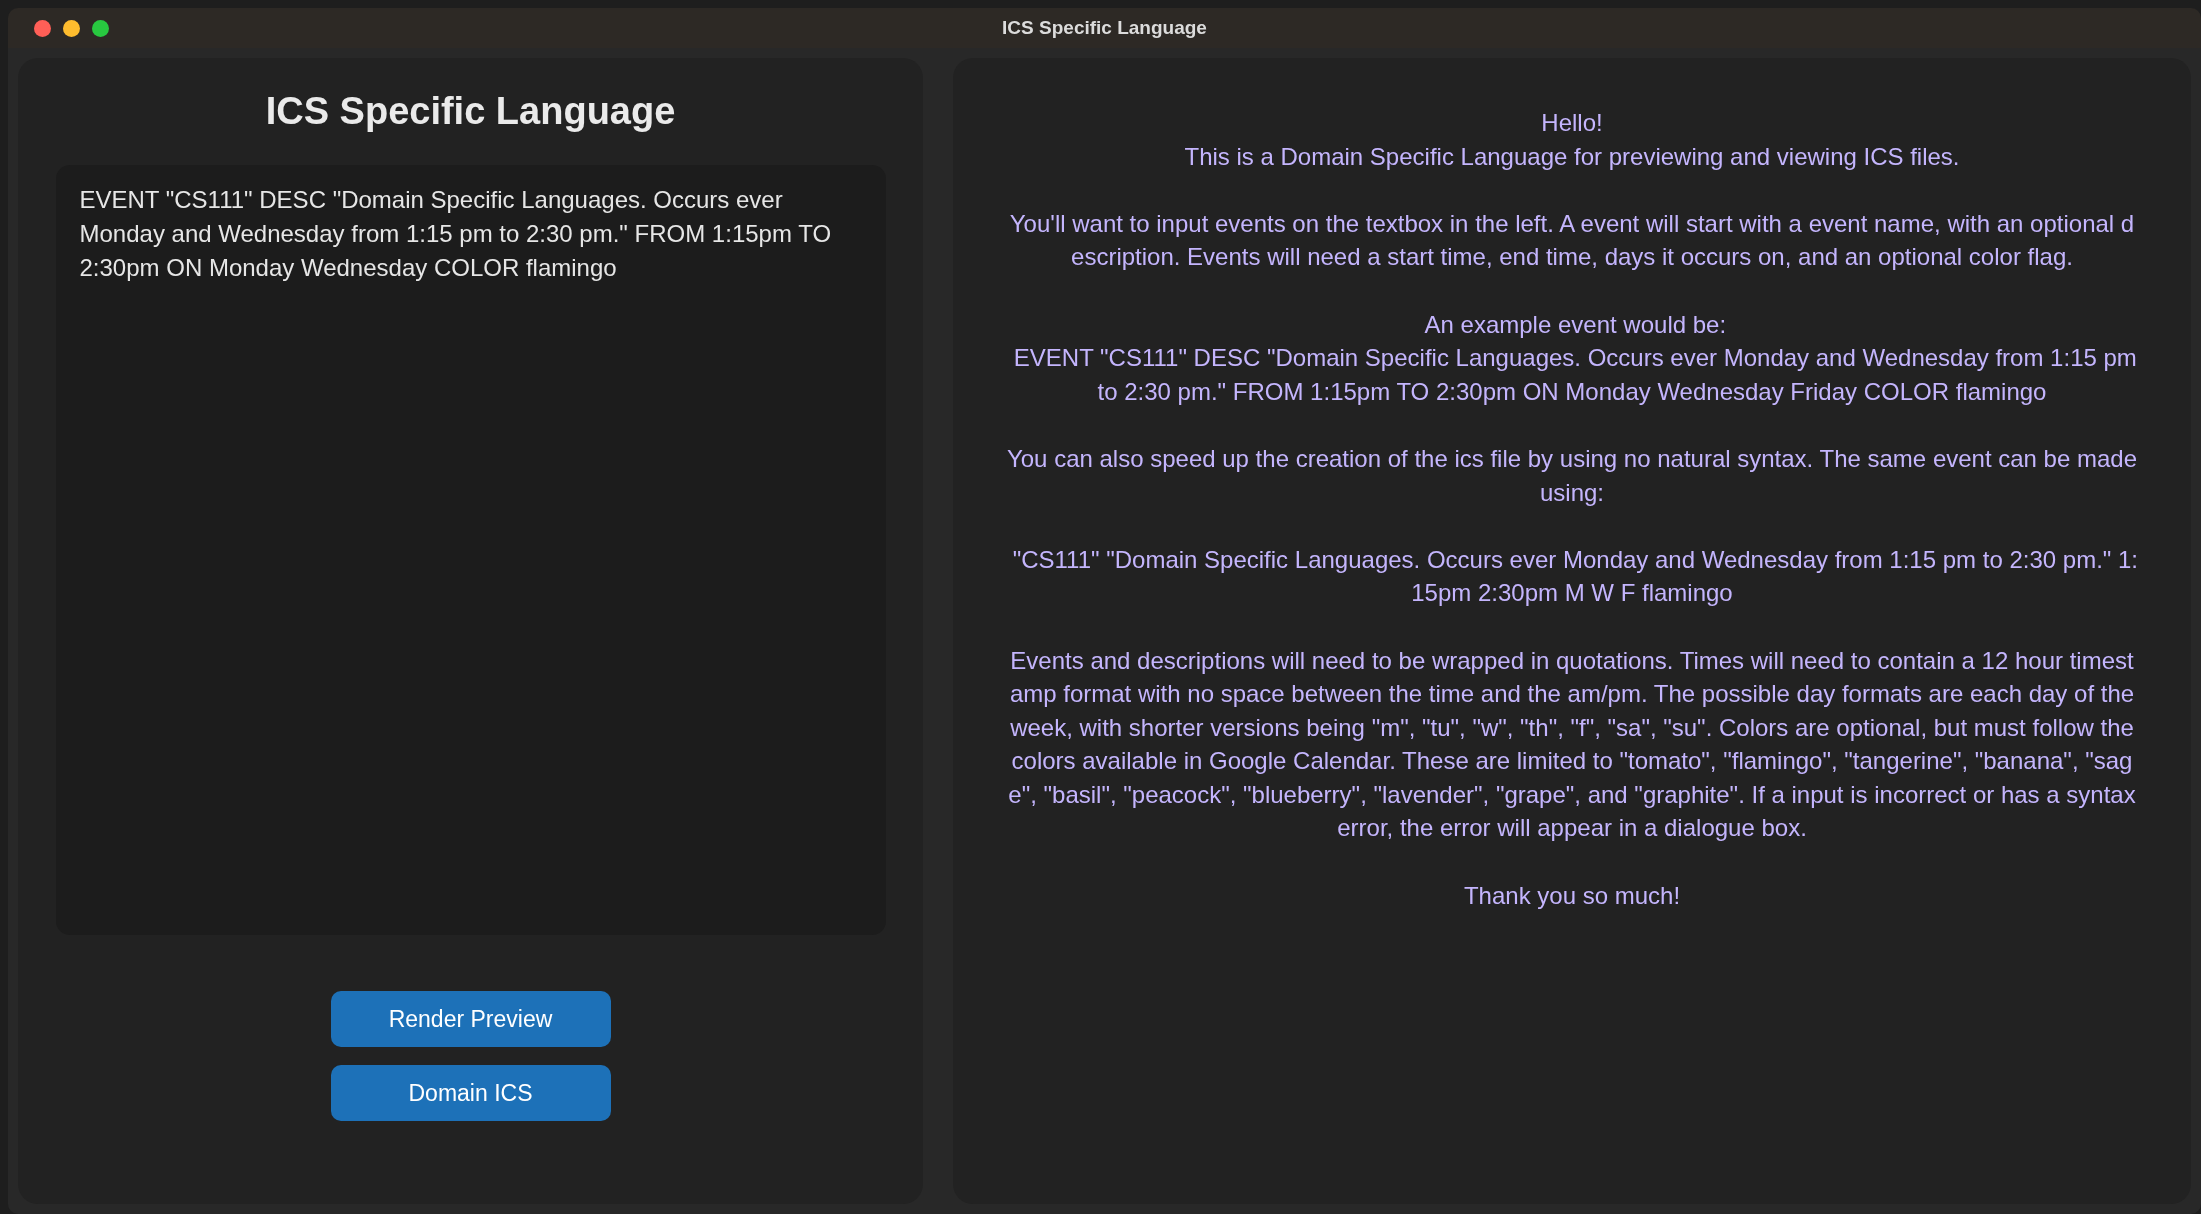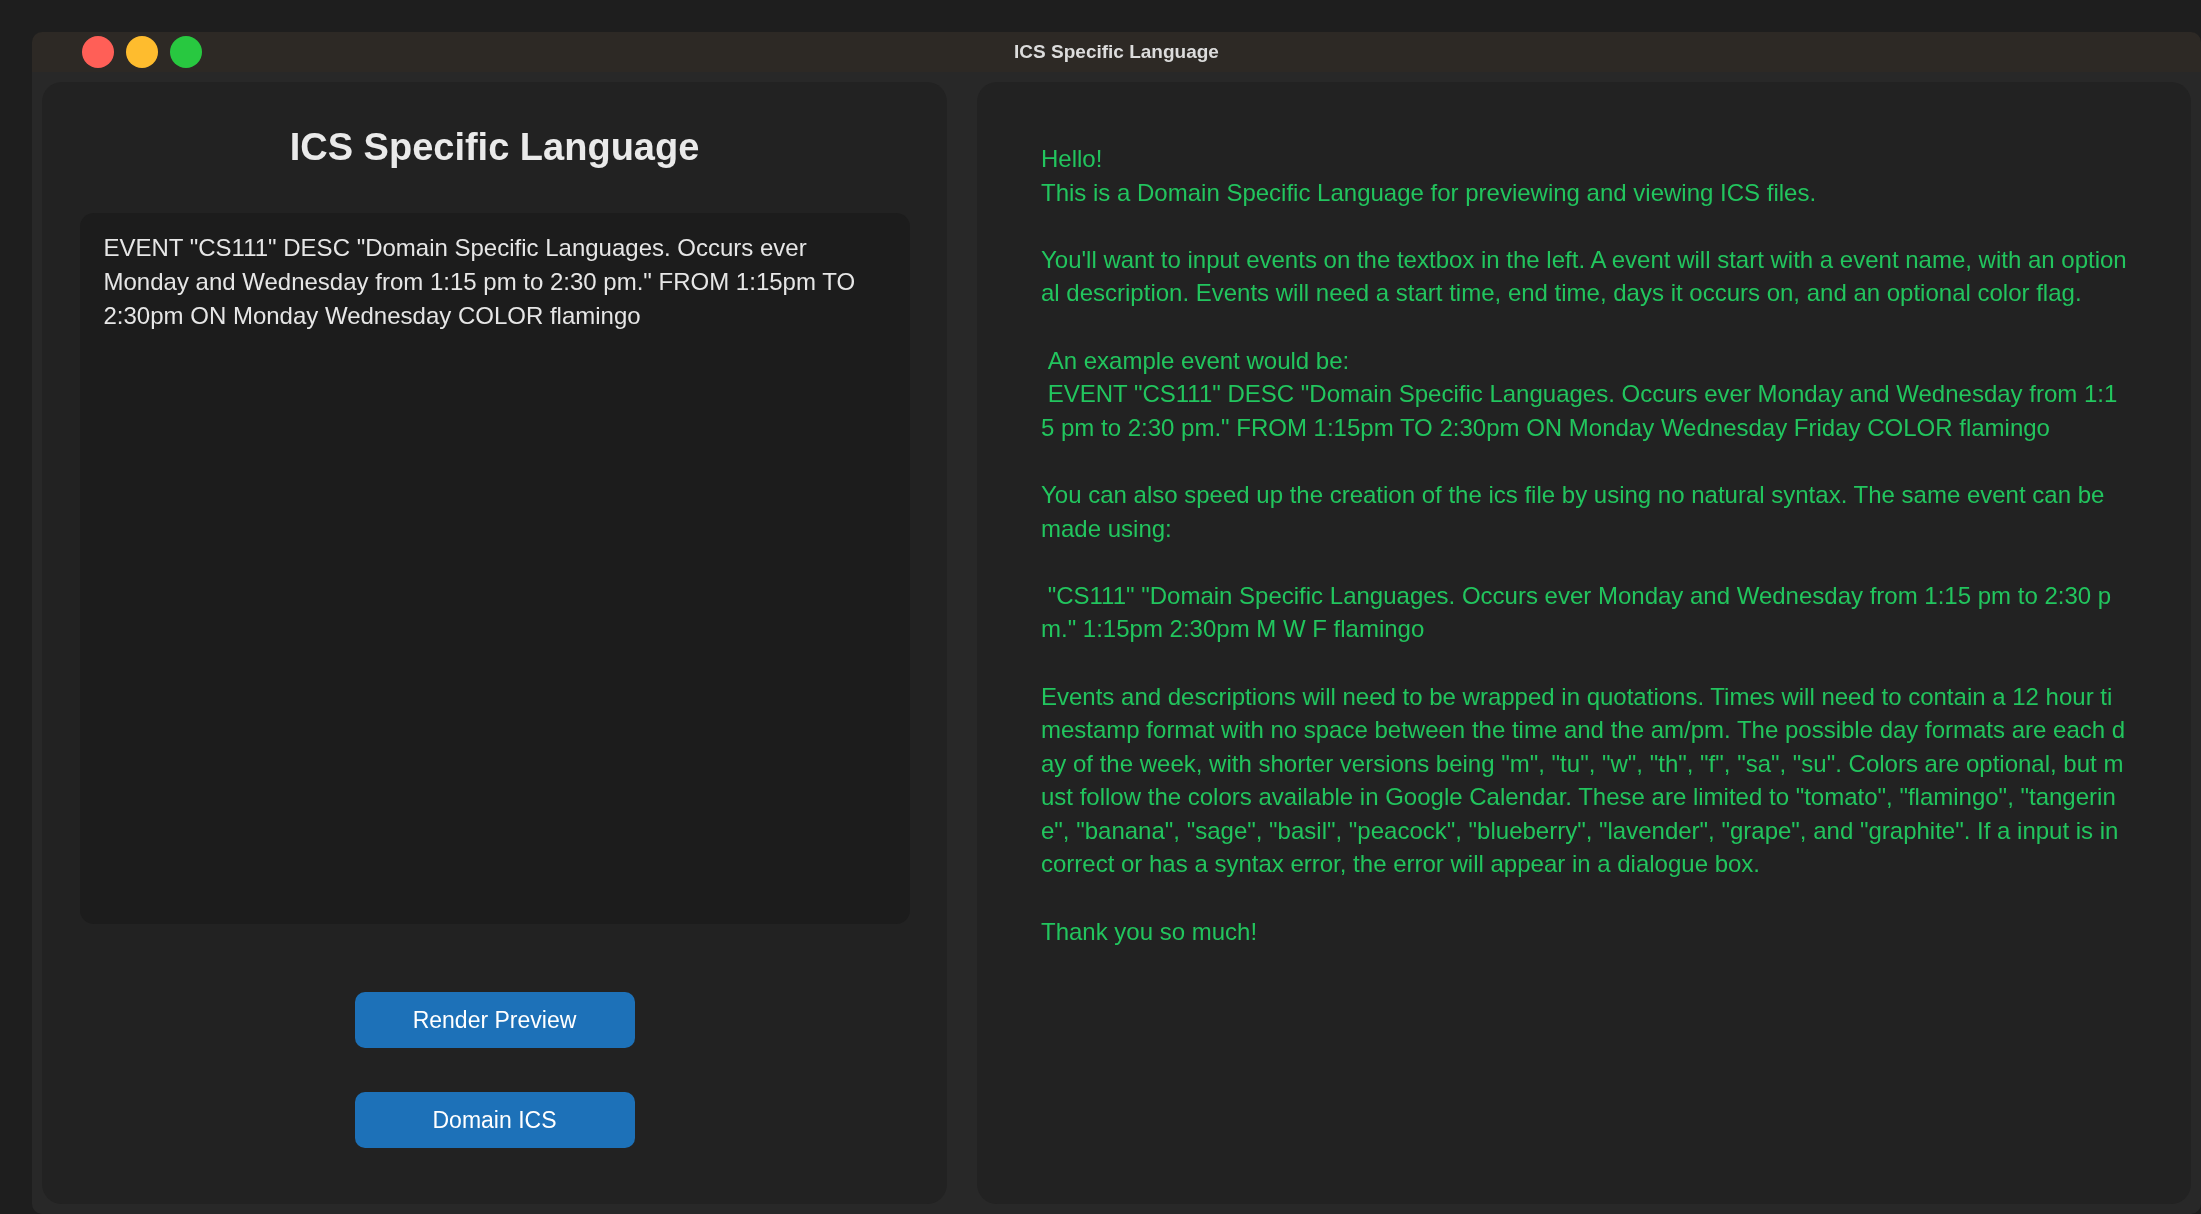--- a/index.html
+++ b/index.html
@@ -1,15 +1,15 @@
 <!DOCTYPE html>
 <html><head>
 <meta charset="utf-8">
 <style>
-  * { box-sizing: border-box; margin: 0; padding: 16px; }
+  * { box-sizing: border-box; margin: 0; padding: 4px; }
   html, body { height: 100%; }
   body {
     font-family: -apple-system, "Helvetica Neue", Arial, sans-serif;
     background: #1e1e1e;
     color: #e8e8e8;
     width: 2201px;
     height: 1214px;
     overflow: hidden;
   }
 
@@ -84,21 +84,21 @@
     padding: 18px 24px;
     resize: none;
     font-family: inherit;
     outline: none;
   }
 
   .button-stack {
     margin-top: 52px;
     display: flex;
     flex-direction: column;
-    gap: 44px;
+    gap: 18px;
   }
 
   .action-button {
     width: 280px;
     height: 56px;
     background: #1d71b8;
     color: #ffffff;
     border: none;
     border-radius: 10px;
     font-size: 23px;
@@ -113,23 +113,24 @@
     flex: 1;
     background: #222222;
     border-radius: 20px;
     margin-left: 30px;
     padding: 44px 48px;
   }
 
   .help-text {
     font-size: 24px;
     line-height: 1.40;
-    color: #22c55e;
+    color: #c4b5fd;
     white-space: pre-wrap;
     word-break: break-all;
+    text-align: center;
   }
 </style>
 </head>
 <body>
 
 <div class="titlebar">
   <div class="traffic-lights">
     <div class="light red"></div>
     <div class="light yellow"></div>
     <div class="light green"></div>

